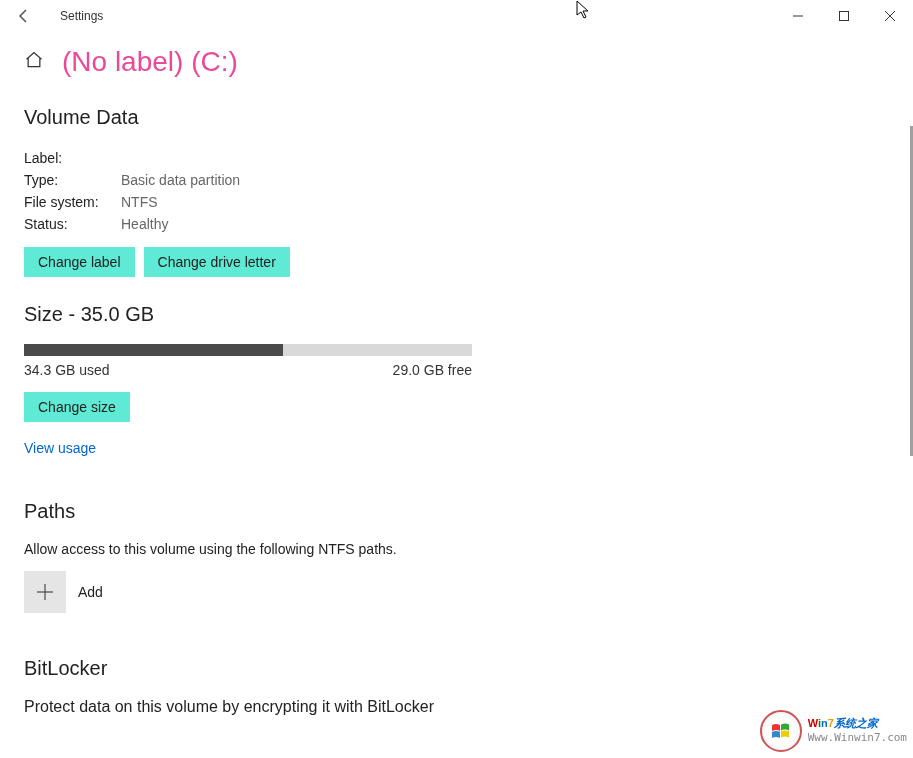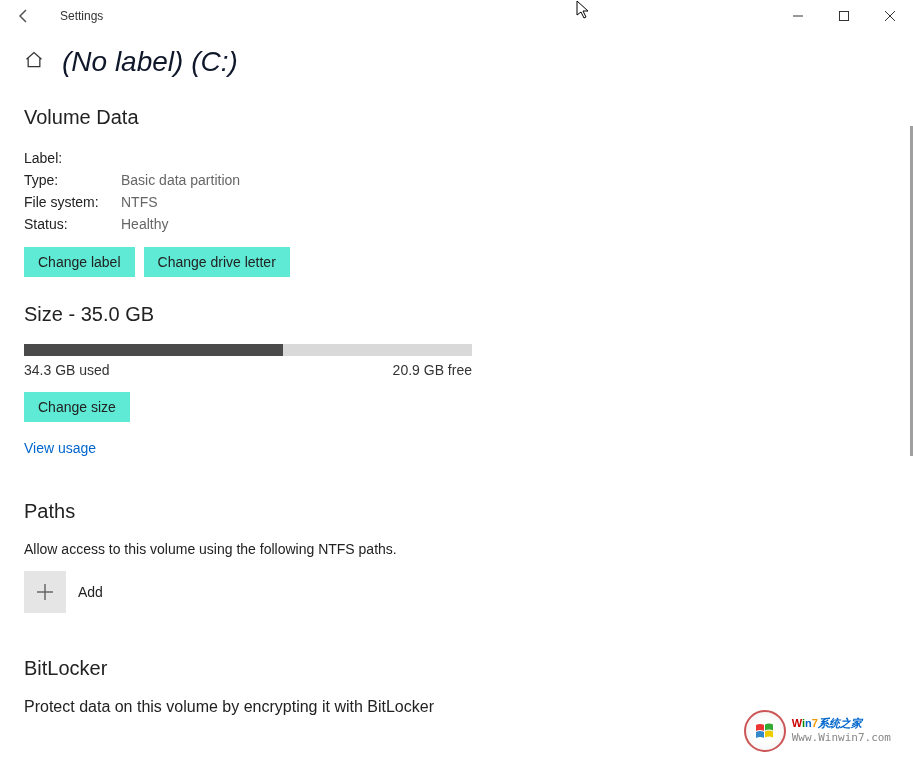--- a/index.html
+++ b/index.html
@@ -56,22 +56,21 @@
   .page-header {
     display: flex;
     align-items: center;
     gap: 18px;
     margin-bottom: 28px;
   }
   .home-icon svg { width: 20px; height: 20px; stroke: #333; fill: none; stroke-width: 1.5; }
   .page-title {
     font-size: 28px;
     font-weight: 400;
-    color: #0f172a;
-    font-style: italic;
+    color: #ec4899;
   }
 
   .section-header {
     font-size: 20px;
     font-weight: 400;
     color: #222;
     margin-bottom: 18px;
   }
 
   .kv-grid {
@@ -157,21 +156,21 @@
     position: absolute;
     right: 0;
     top: 126px;
     width: 3px;
     height: 330px;
     background: #a0a0a0;
   }
 
   .watermark {
     position: absolute;
-    right: 22px;
+    right: 6px;
     bottom: 6px;
     display: flex;
     align-items: center;
     gap: 6px;
     font-size: 11px;
     color: #888;
   }
   .watermark-logo {
     width: 42px; height: 42px;
     border: 2px solid #c55; border-radius: 50%;
@@ -259,21 +258,21 @@
   </div>
 
   
   <h2 class="section-header">Size - 35.0 GB</h2>
   <div class="size-bar-wrap">
     <div class="size-bar">
       <div class="size-bar-fill" style="width: 57.8%;"></div>
     </div>
     <div class="size-labels">
       <span>34.3 GB used</span>
-      <span>20.9 GB free</span>
+      <span>29.0 GB free</span>
     </div>
   </div>
   <div class="change-size-row">
     <button class="btn">Change size</button>
   </div>
   <a class="view-usage">View usage</a>
 
   
   <h2 class="section-header">Paths</h2>
   <p class="paths-desc">Allow access to this volume using the following NTFS paths.</p>

